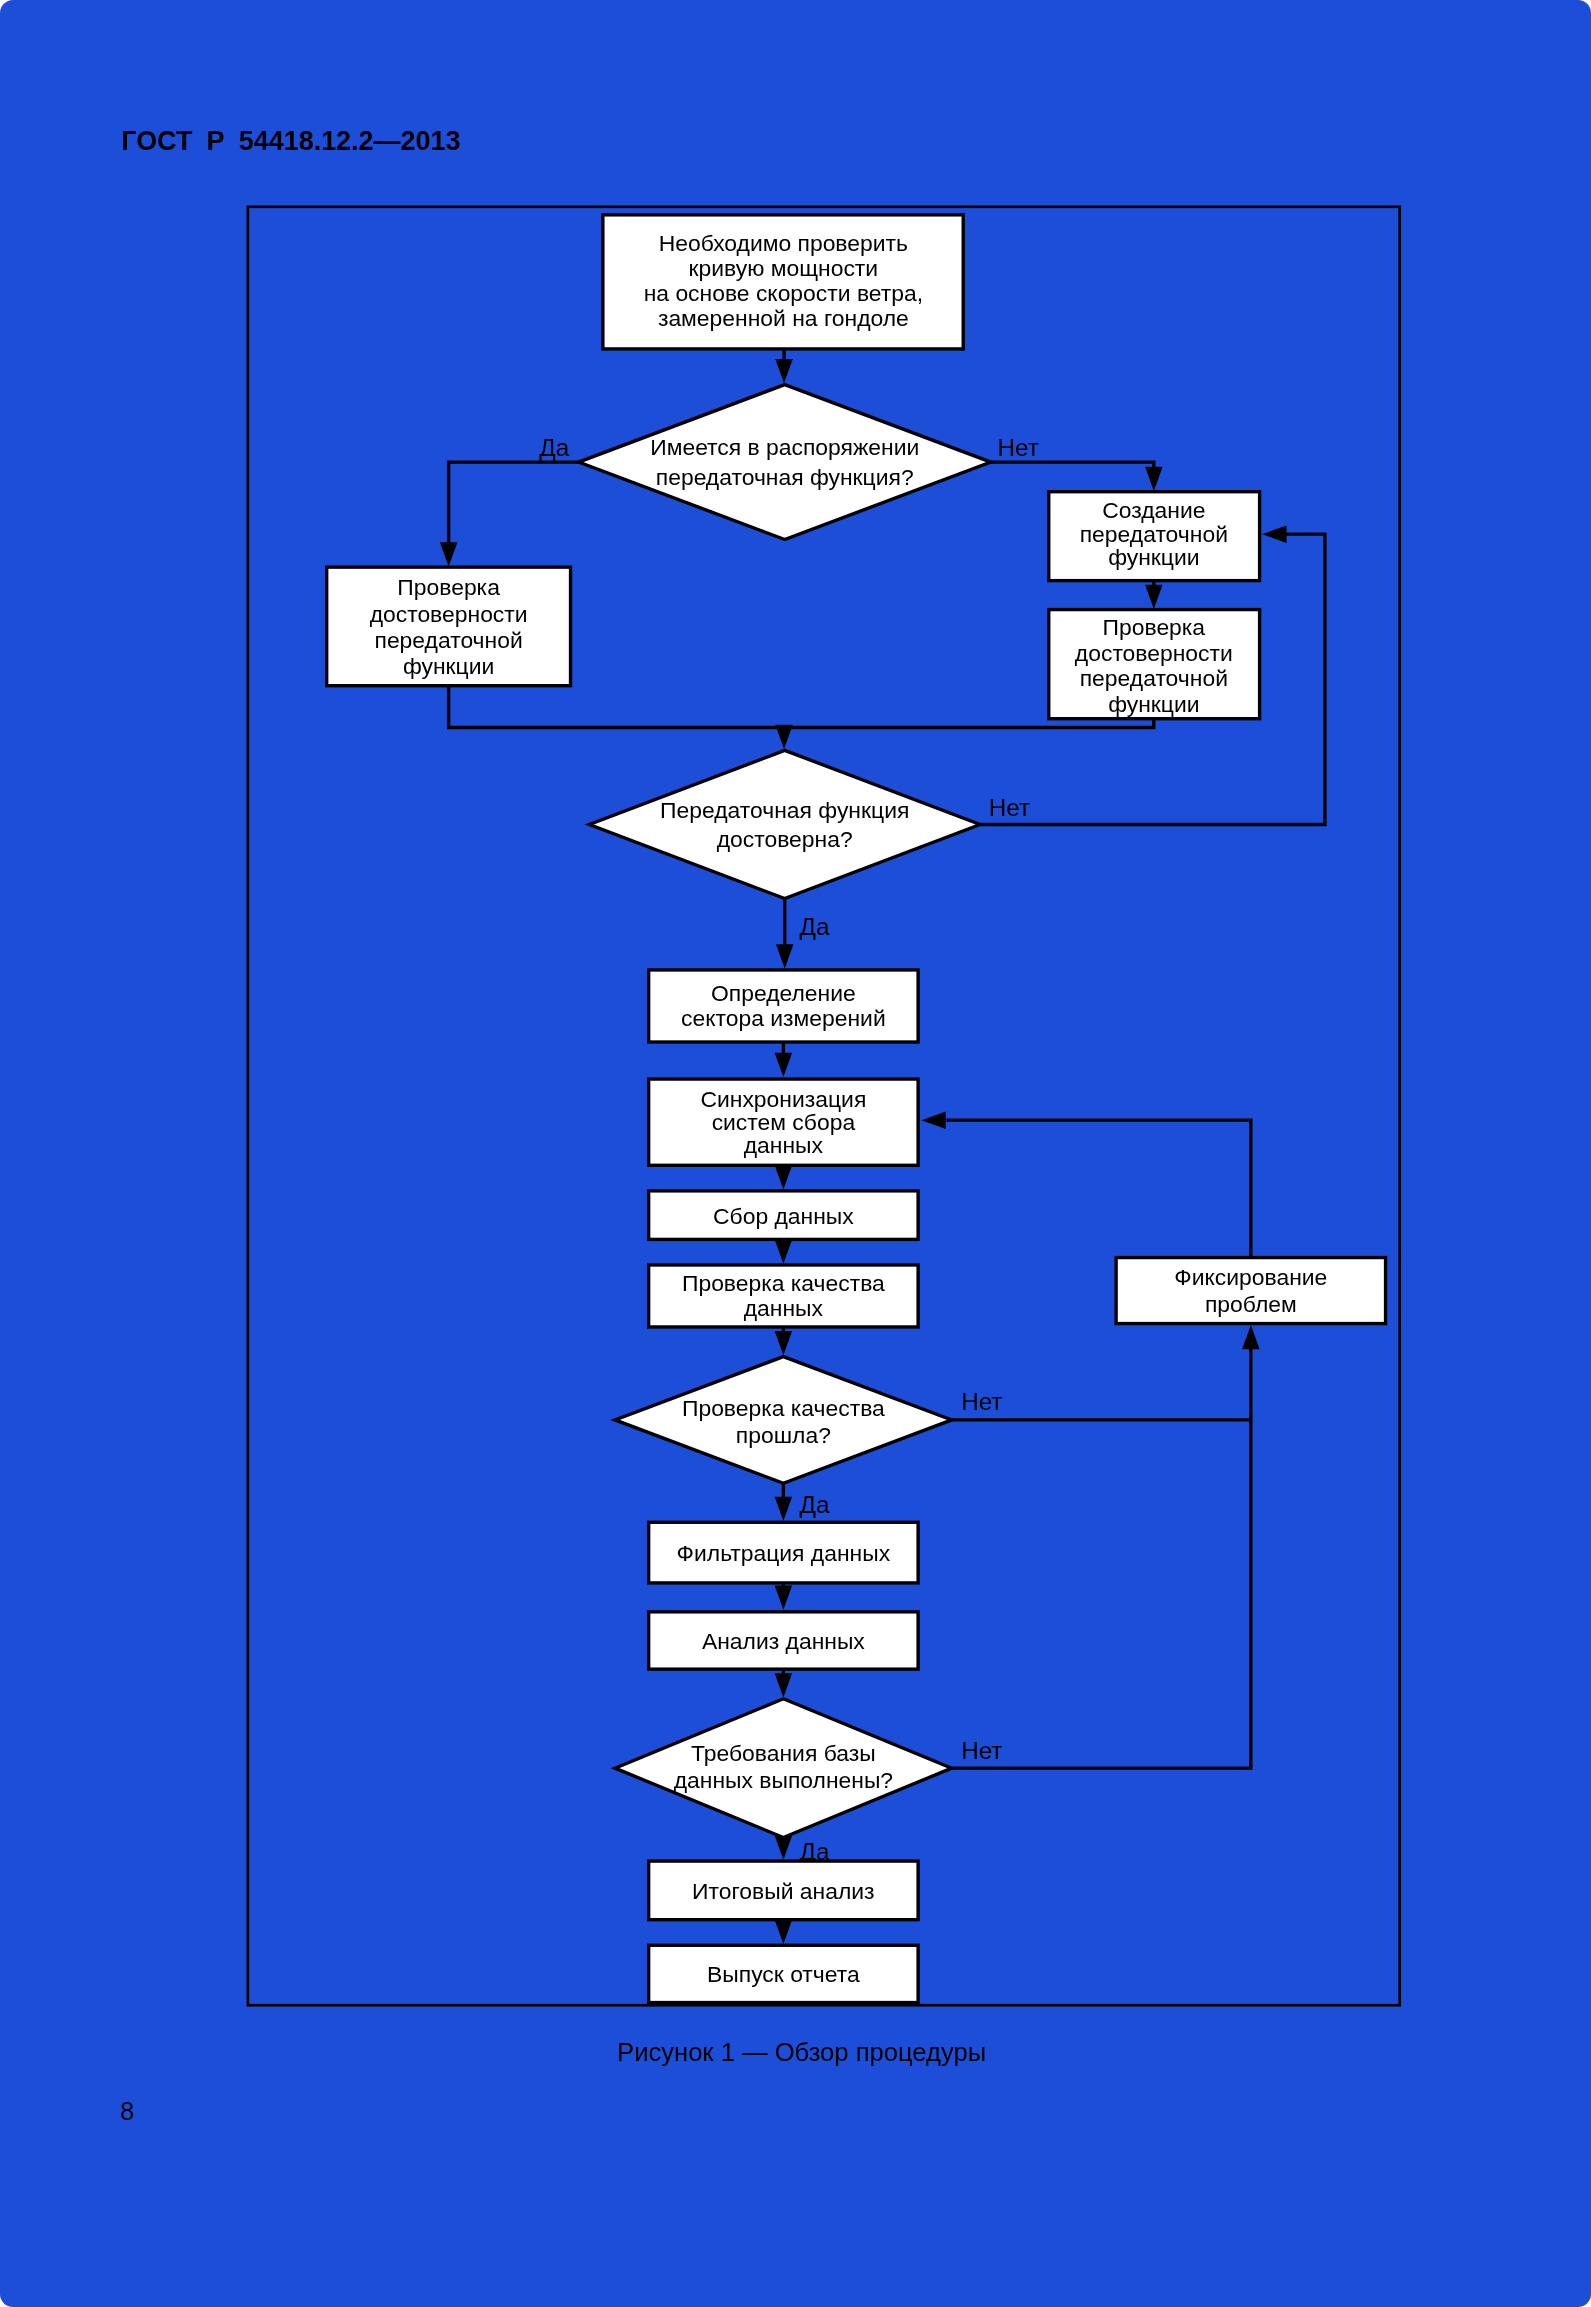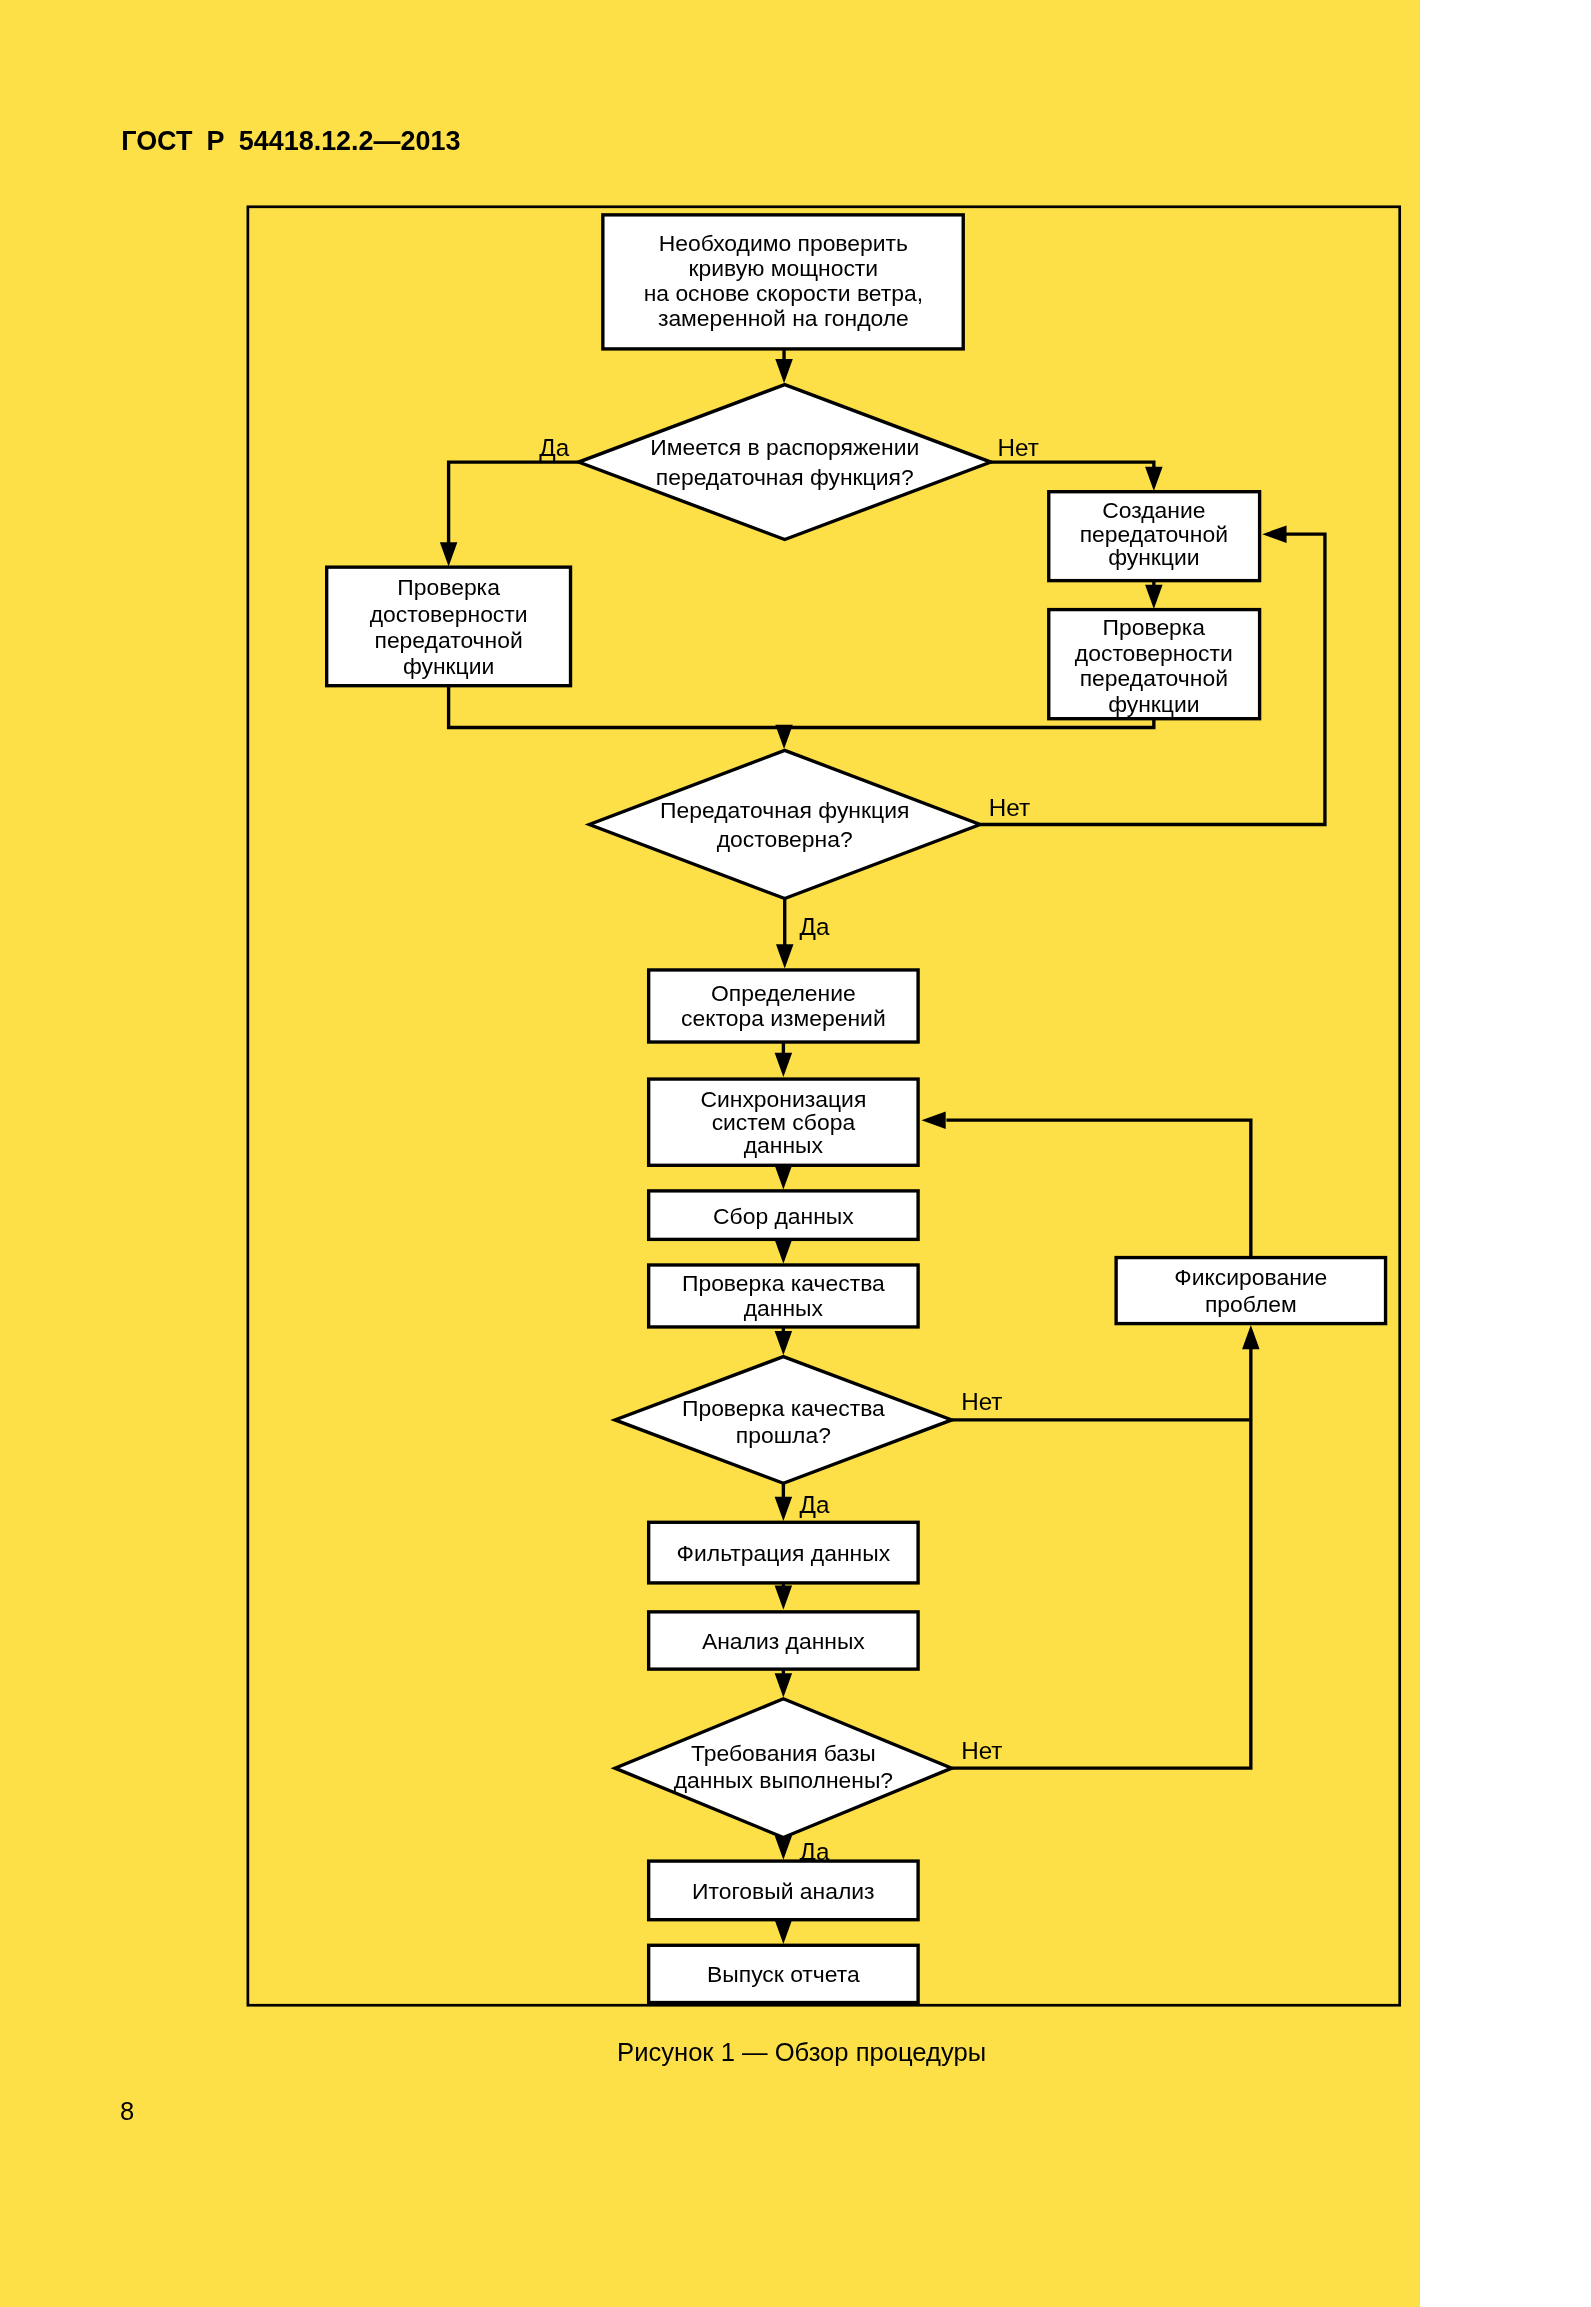--- a/index.html
+++ b/index.html
@@ -1,16 +1,16 @@
 <!DOCTYPE html>
 <html style="font-size:10.8px"><head>
 <meta charset="utf-8">
 <style>
   html,body{margin:0;padding:0;background:#ffffff;}
-  .page{position:relative;width:1420px;height:2307px;background:#fde047;}
+  .page{position:relative;width:1591px;height:2307px;background:#1d4ed8;border-radius:13px;}
   svg{display:block;}
   text{font-family:"Liberation Sans","DejaVu Sans",sans-serif;fill:#000000;}
   .ln{stroke:#000000;stroke-width:5;fill:none;}
   .thin{stroke:#000000;stroke-width:4;fill:none;}
   .bx{fill:#ffffff;stroke:#000000;stroke-width:5;}
   .ar{fill:#000000;stroke:none;}
   .t34{font-size:34px;}
   .t36{font-size:36px;}
   .t38{font-size:38px;}
   .hdr{font-size:40px;font-weight:bold;word-spacing:10px;}

